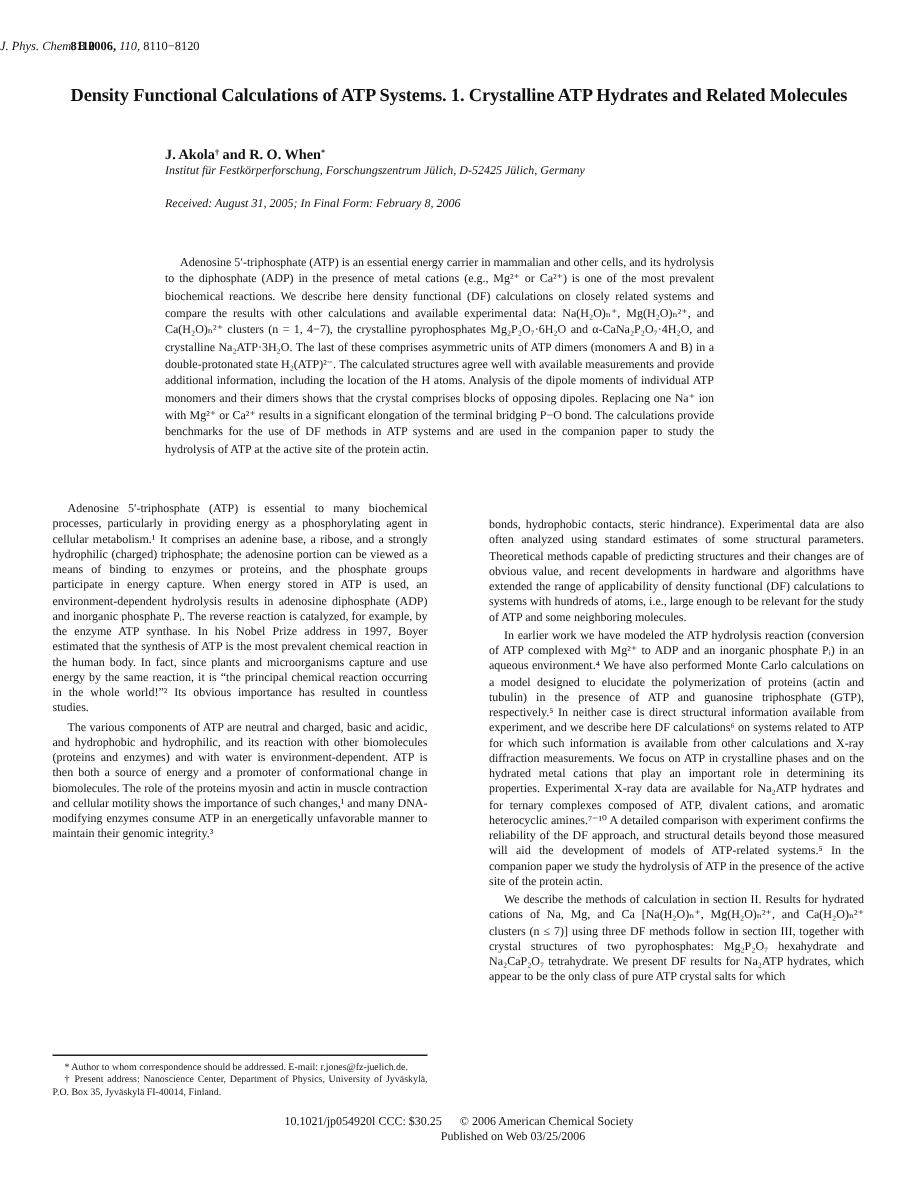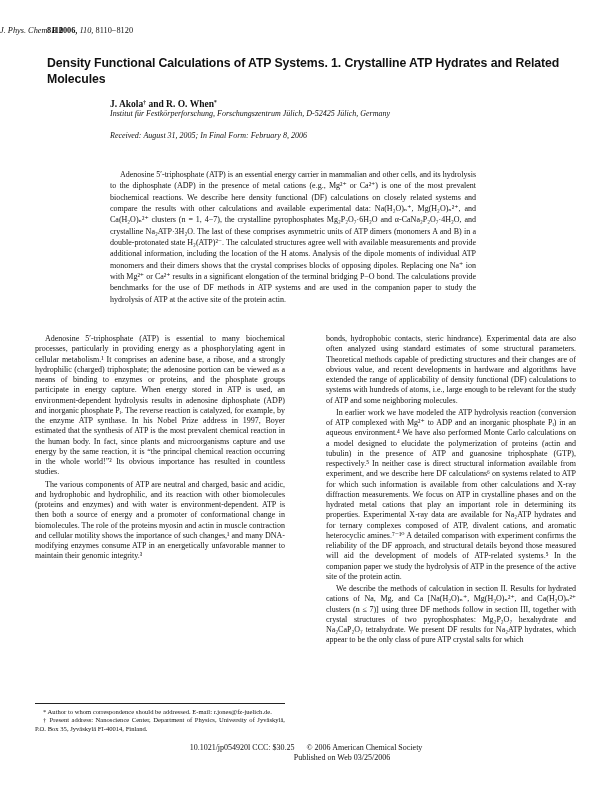--- a/index.html
+++ b/index.html
@@ -8,40 +8,40 @@
       font-family: "Liberation Serif", "DejaVu Serif", serif;
       color: #111;
     }
     .abs { position: absolute; }
     .runhead-page { left: 47px; top: 26px; font-size: 8.3px; font-weight: bold; }
     .runhead-journal { left: 0; width: 612px; top: 26px; font-size: 8.3px; font-style: italic; }
     .runhead-journal b { font-style: normal; }
     .title {
       left: 47px; top: 56px; width: 520px;
       font-size: 12.3px; font-weight: bold; line-height: 15.5px;
-      font-family: Liberation Sans, sans-serif;
+      font-family: Liberation Serif, serif;
       letter-spacing: -0.1px;
     }
     .authors { left: 110px; top: 99px; font-size: 9.5px; font-weight: bold; }
     .affil { left: 110px; top: 109px; font-size: 8px; font-style: italic; }
     .received { left: 110px; top: 131px; font-size: 8px; font-style: italic; }
     .abstract {
       left: 110px; top: 169px; width: 366px;
       font-size: 8px; line-height: 11.35px; text-align: justify;
       text-indent: 10px;
     }
     .col { top: 334px; width: 250px; font-size: 8px; line-height: 10.25px; text-align: justify; }
     .col-left { left: 35px; }
     .col-right { left: 326px; }
     .sec-head {
       font-family: "Liberation Sans", "DejaVu Sans", sans-serif;
       font-weight: bold; font-size: 7.6px; margin: 0 0 6px 0;
     }
     p.para { margin: 0 0 2px 0; text-indent: 10px; }
-    p.para.noindent { text-indent: 0; }
+    p.para.noindent { text-indent: 0; margin-top: 11px; }
     sup { font-size: 5.5px; line-height: 0; vertical-align: 3px; }
     .footrule { left: 35px; top: 703px; width: 250px; height: 0; border-top: 0.8px solid #222; }
     .footnotes { left: 35px; top: 708px; width: 250px; font-size: 6.6px; line-height: 8.4px; text-align: justify; }
     .footnotes p { margin: 0; text-indent: 8px; }
     .bottom-line1 { left: 0; width: 612px; top: 743px; text-align: center; font-size: 8px; }
     .bottom-line2 { left: 0; width: 612px; top: 753px; text-align: center; font-size: 8px; padding-left: 36px; }
     .gap { display: inline-block; width: 12px; }
   </style>
 </head>
 <body>

